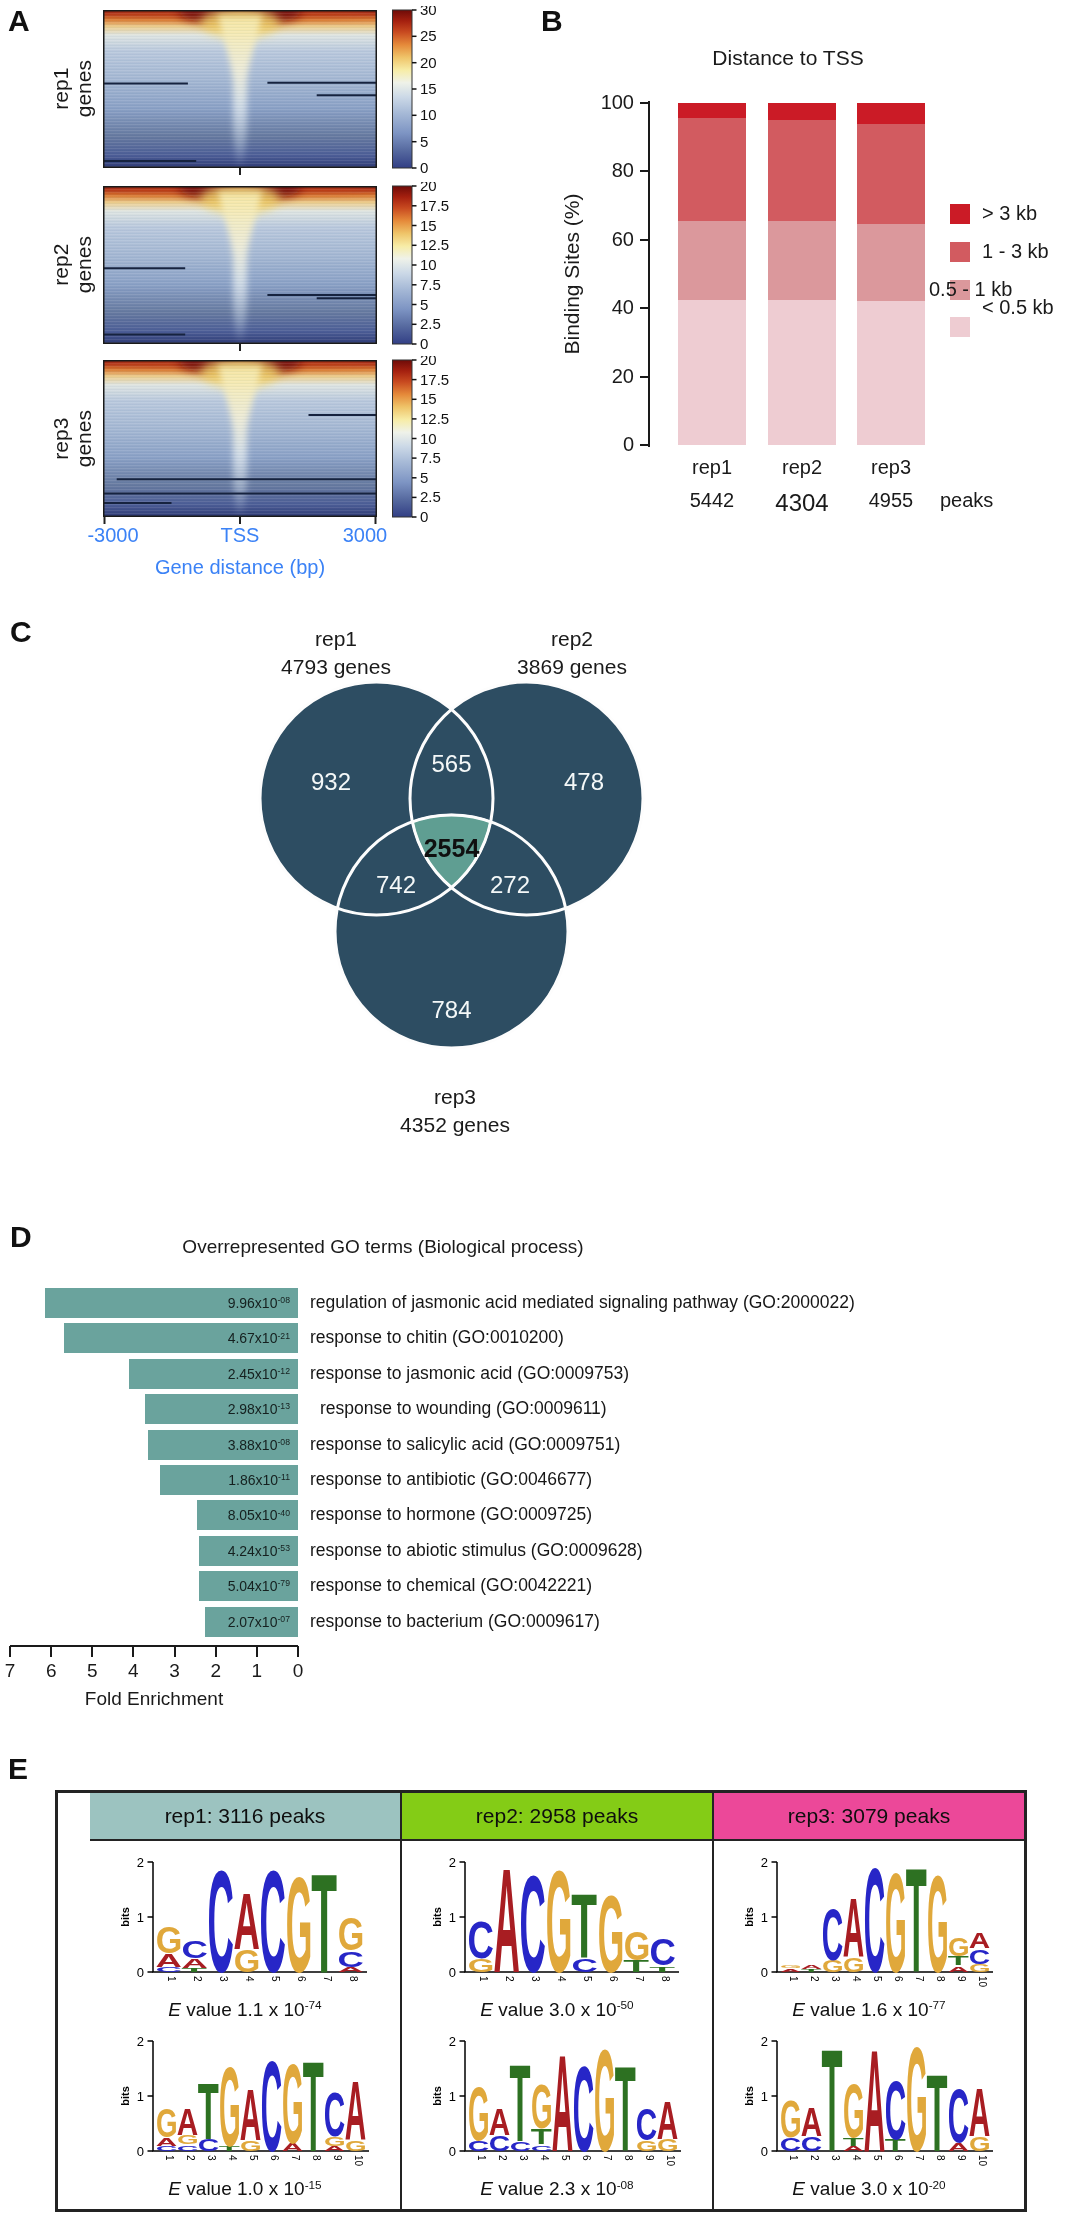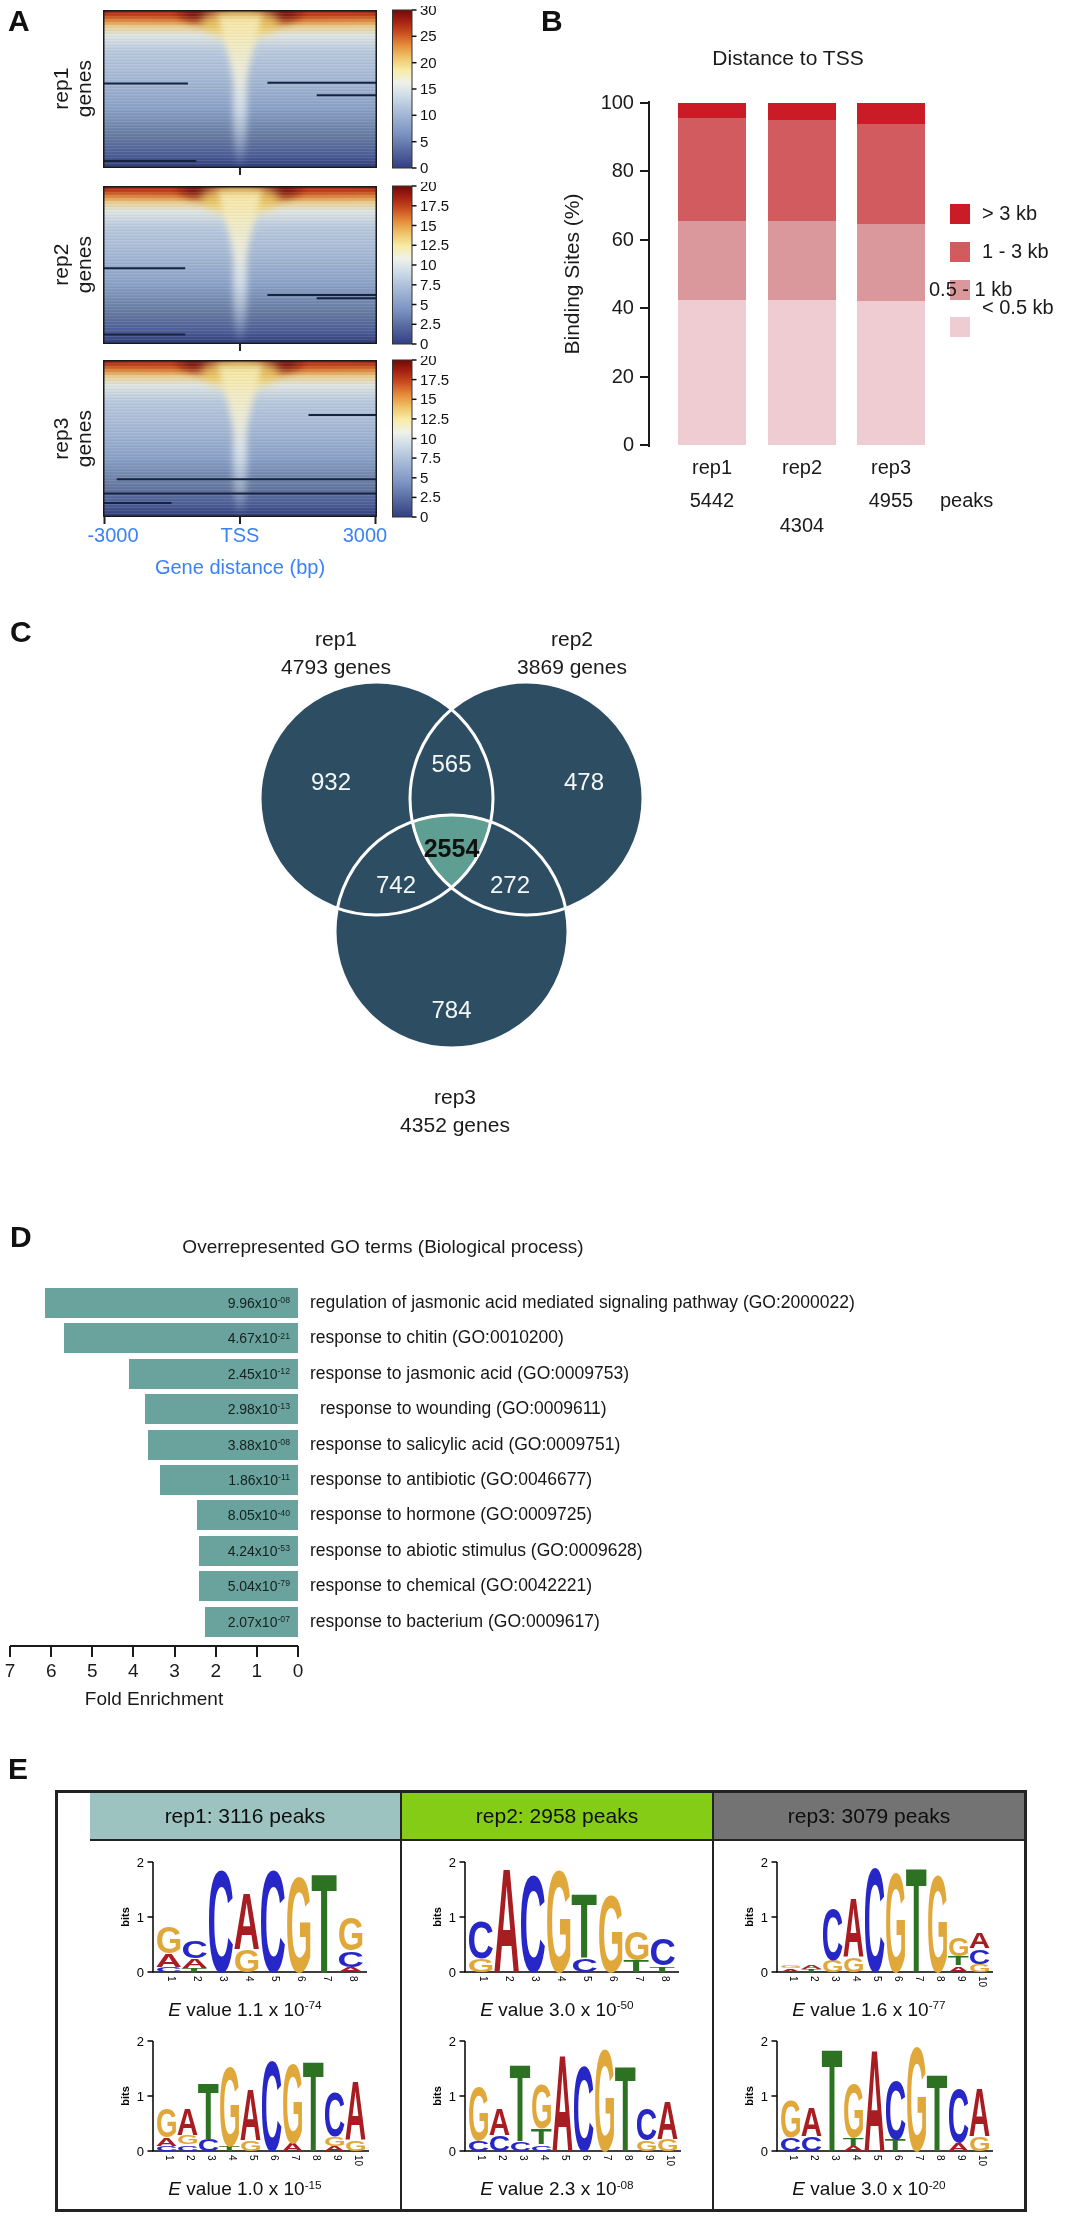--- a/index.html
+++ b/index.html
@@ -337,21 +337,21 @@
       <div style="position: absolute; left: 678px; top: 220.99px; width: 68px; height: 78.66px; background: rgb(219, 152, 156);"></div>
       <div style="position: absolute; left: 678px; top: 118.39px; width: 68px; height: 102.6px; background: rgb(210, 91, 96);"></div>
       <div style="position: absolute; left: 678px; top: 103px; width: 68px; height: 15.39px; background: rgb(203, 27, 38);"></div>
       <div class="ctr" style="position: absolute; left: 672px; top: 456px; width: 80px; font-size: 20px;">rep1</div>
       <div class="ctr" style="position: absolute; left: 672px; top: 489px; width: 80px; font-size: 20px;">5442</div>
       <div style="position: absolute; left: 768px; top: 299.65px; width: 68px; height: 145.35px; background: rgb(238, 204, 210);"></div>
       <div style="position: absolute; left: 768px; top: 220.99px; width: 68px; height: 78.66px; background: rgb(219, 152, 156);"></div>
       <div style="position: absolute; left: 768px; top: 120.1px; width: 68px; height: 100.89px; background: rgb(210, 91, 96);"></div>
       <div style="position: absolute; left: 768px; top: 103px; width: 68px; height: 17.1px; background: rgb(203, 27, 38);"></div>
       <div class="ctr" style="position: absolute; left: 762px; top: 456px; width: 80px; font-size: 20px;">rep2</div>
-      <div class="ctr" style="position: absolute; left: 762px; top: 514px; width: 80px; font-size: 20px;">4304</div>
+      <div class="ctr" style="position: absolute; left: 762px; top: 489px; width: 80px; font-size: 24px;">4304</div>
       <div style="position: absolute; left: 857px; top: 301.36px; width: 68px; height: 143.64px; background: rgb(238, 204, 210);"></div>
       <div style="position: absolute; left: 857px; top: 224.41px; width: 68px; height: 76.95px; background: rgb(219, 152, 156);"></div>
       <div style="position: absolute; left: 857px; top: 123.52px; width: 68px; height: 100.89px; background: rgb(210, 91, 96);"></div>
       <div style="position: absolute; left: 857px; top: 103px; width: 68px; height: 20.52px; background: rgb(203, 27, 38);"></div>
       <div class="ctr" style="position: absolute; left: 851px; top: 456px; width: 80px; font-size: 20px;">rep3</div>
       <div class="ctr" style="position: absolute; left: 851px; top: 489px; width: 80px; font-size: 20px;">4955</div>
       <div style="position: absolute; left: 940px; top: 489px; font-size: 20px;">peaks</div>
       <div style="position: absolute; left: 950px; top: 204px; width: 20px; height: 20px; background: rgb(203, 27, 38);"></div>
       <div style="position: absolute; left: 982px; top: 202px; font-size: 20px; white-space: nowrap;">&gt; 3 kb</div>
       <div style="position: absolute; left: 950px; top: 242px; width: 20px; height: 20px; background: rgb(210, 91, 96);"></div>
@@ -727,21 +727,21 @@
               <g transform="translate(231,109.9) scale(0.297,0.539)">
                 <text x="-4" y="0" font-size="100" font-weight="bold" fill="#a81d22">A</text>
               </g>
               <text transform="translate(239.5,126) rotate(90)" font-size="10" fill="#000">10</text>
             </svg>
             <div class="evalue"><i>E</i> value 2.3 x 10<span class="sup">-08</span></div>
           </div>
         </div>
       </div>
       <div class="ecol">
-        <div class="ehead" style="background: #737373;">rep3: 3079 peaks</div>
+        <div class="ehead" style="background: #ec4899;">rep3: 3079 peaks</div>
         <div class="ebody">
           <div class="logoblock">
             <svg width="260" height="148" viewBox="0 0 260 148">
               <path d="M38,12 L38,122 L254,122" fill="none" stroke="#000" stroke-width="1.5"></path>
               <line x1="32.5" x2="38" y1="122" y2="122" stroke="#000" stroke-width="1.5"></line>
               <text x="29" y="126.5" font-size="13" text-anchor="end" fill="#000">0</text>
               <line x1="32.5" x2="38" y1="67" y2="67" stroke="#000" stroke-width="1.5"></line>
               <text x="29" y="71.5" font-size="13" text-anchor="end" fill="#000">1</text>
               <line x1="32.5" x2="38" y1="12" y2="12" stroke="#000" stroke-width="1.5"></line>
               <text x="29" y="16.5" font-size="13" text-anchor="end" fill="#000">2</text>

